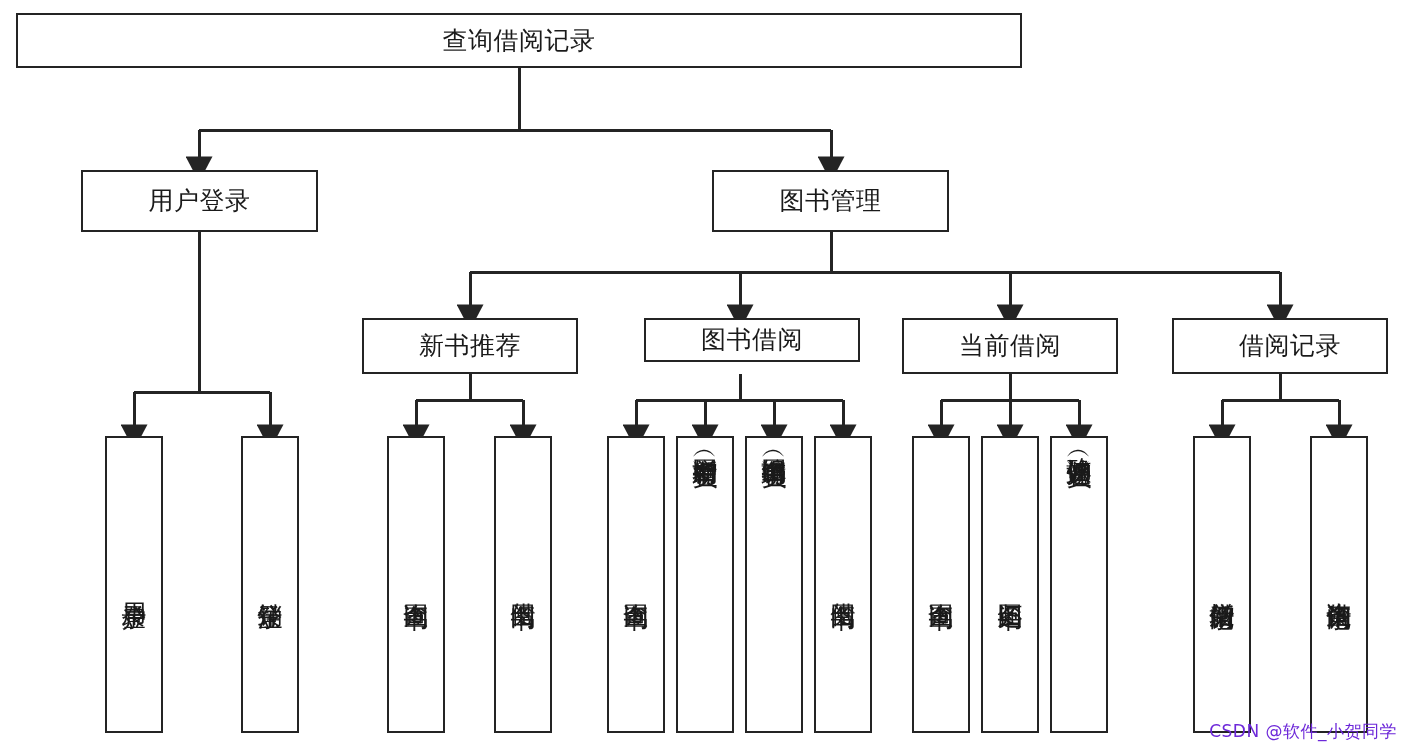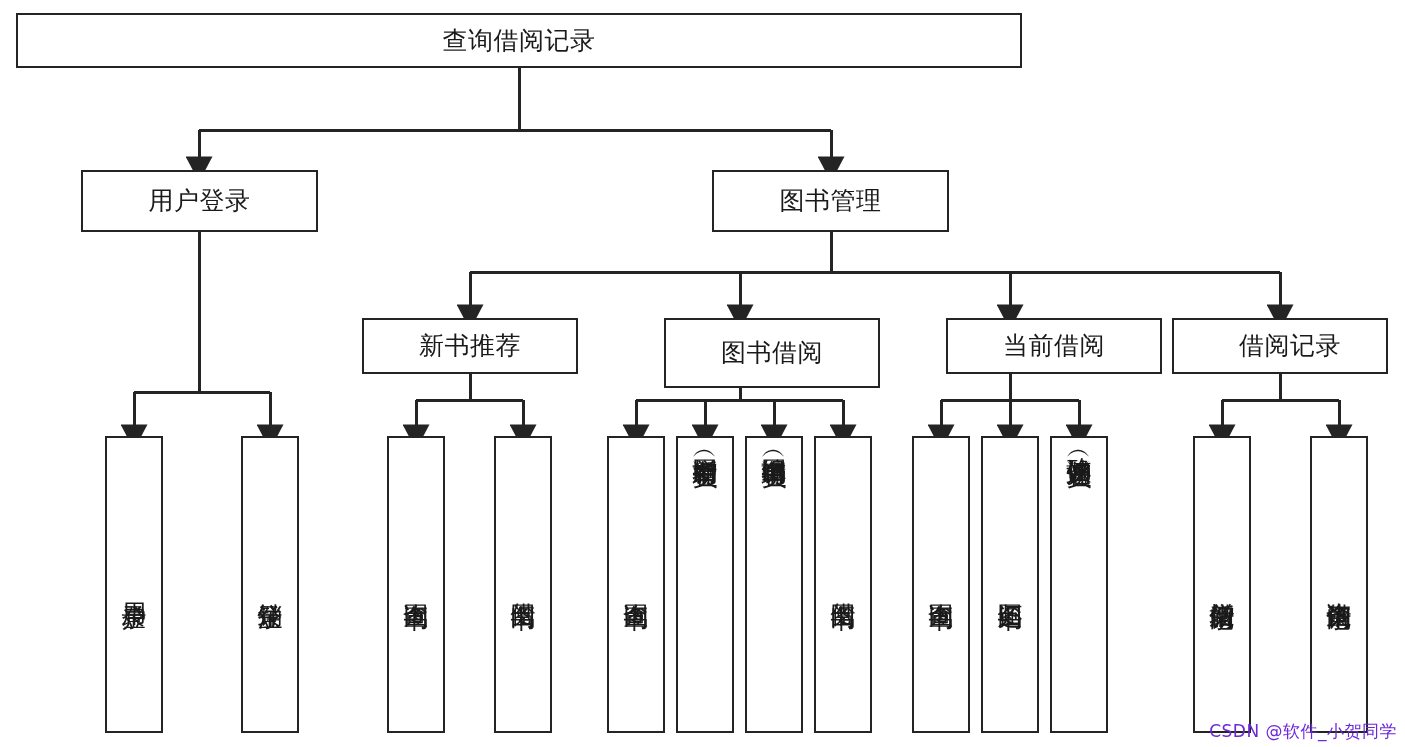--- a/index.html
+++ b/index.html
@@ -136,24 +136,24 @@
   <div class="node" style="left:81px; top:170px; width:237px; height:62px;">
     <span class="node-label">用户登录</span>
   </div>
   <div class="node" style="left:712px; top:170px; width:237px; height:62px;">
     <span class="node-label">图书管理</span>
   </div>
 
   <div class="node" style="left:362px; top:318px; width:216px; height:56px;">
     <span class="node-label">新书推荐</span>
   </div>
-  <div class="node" style="left:664px; top:318px; width:216px; height:70px;align-items:center;">
+  <div class="node" style="left:644px; top:318px; width:216px; height:44px;align-items:center;">
     <span class="node-label">图书借阅</span>
   </div>
-  <div class="node" style="left:902px; top:318px; width:216px; height:56px;margin-left:44px;">
+  <div class="node" style="left:902px; top:318px; width:216px; height:56px;">
     <span class="node-label">当前借阅</span>
   </div>
   <div class="node" style="left:1172px; top:318px; width:216px; height:56px;padding-left:20px;">
     <span class="node-label">借阅记录</span>
   </div>
 
   <div class="node leaf centered" style="left:105px; top:436px; width:58px; height:297px;">
     <span class="node-label">用户登录</span>
   </div>
   <div class="node leaf centered" style="left:241px; top:436px; width:58px; height:297px;">

